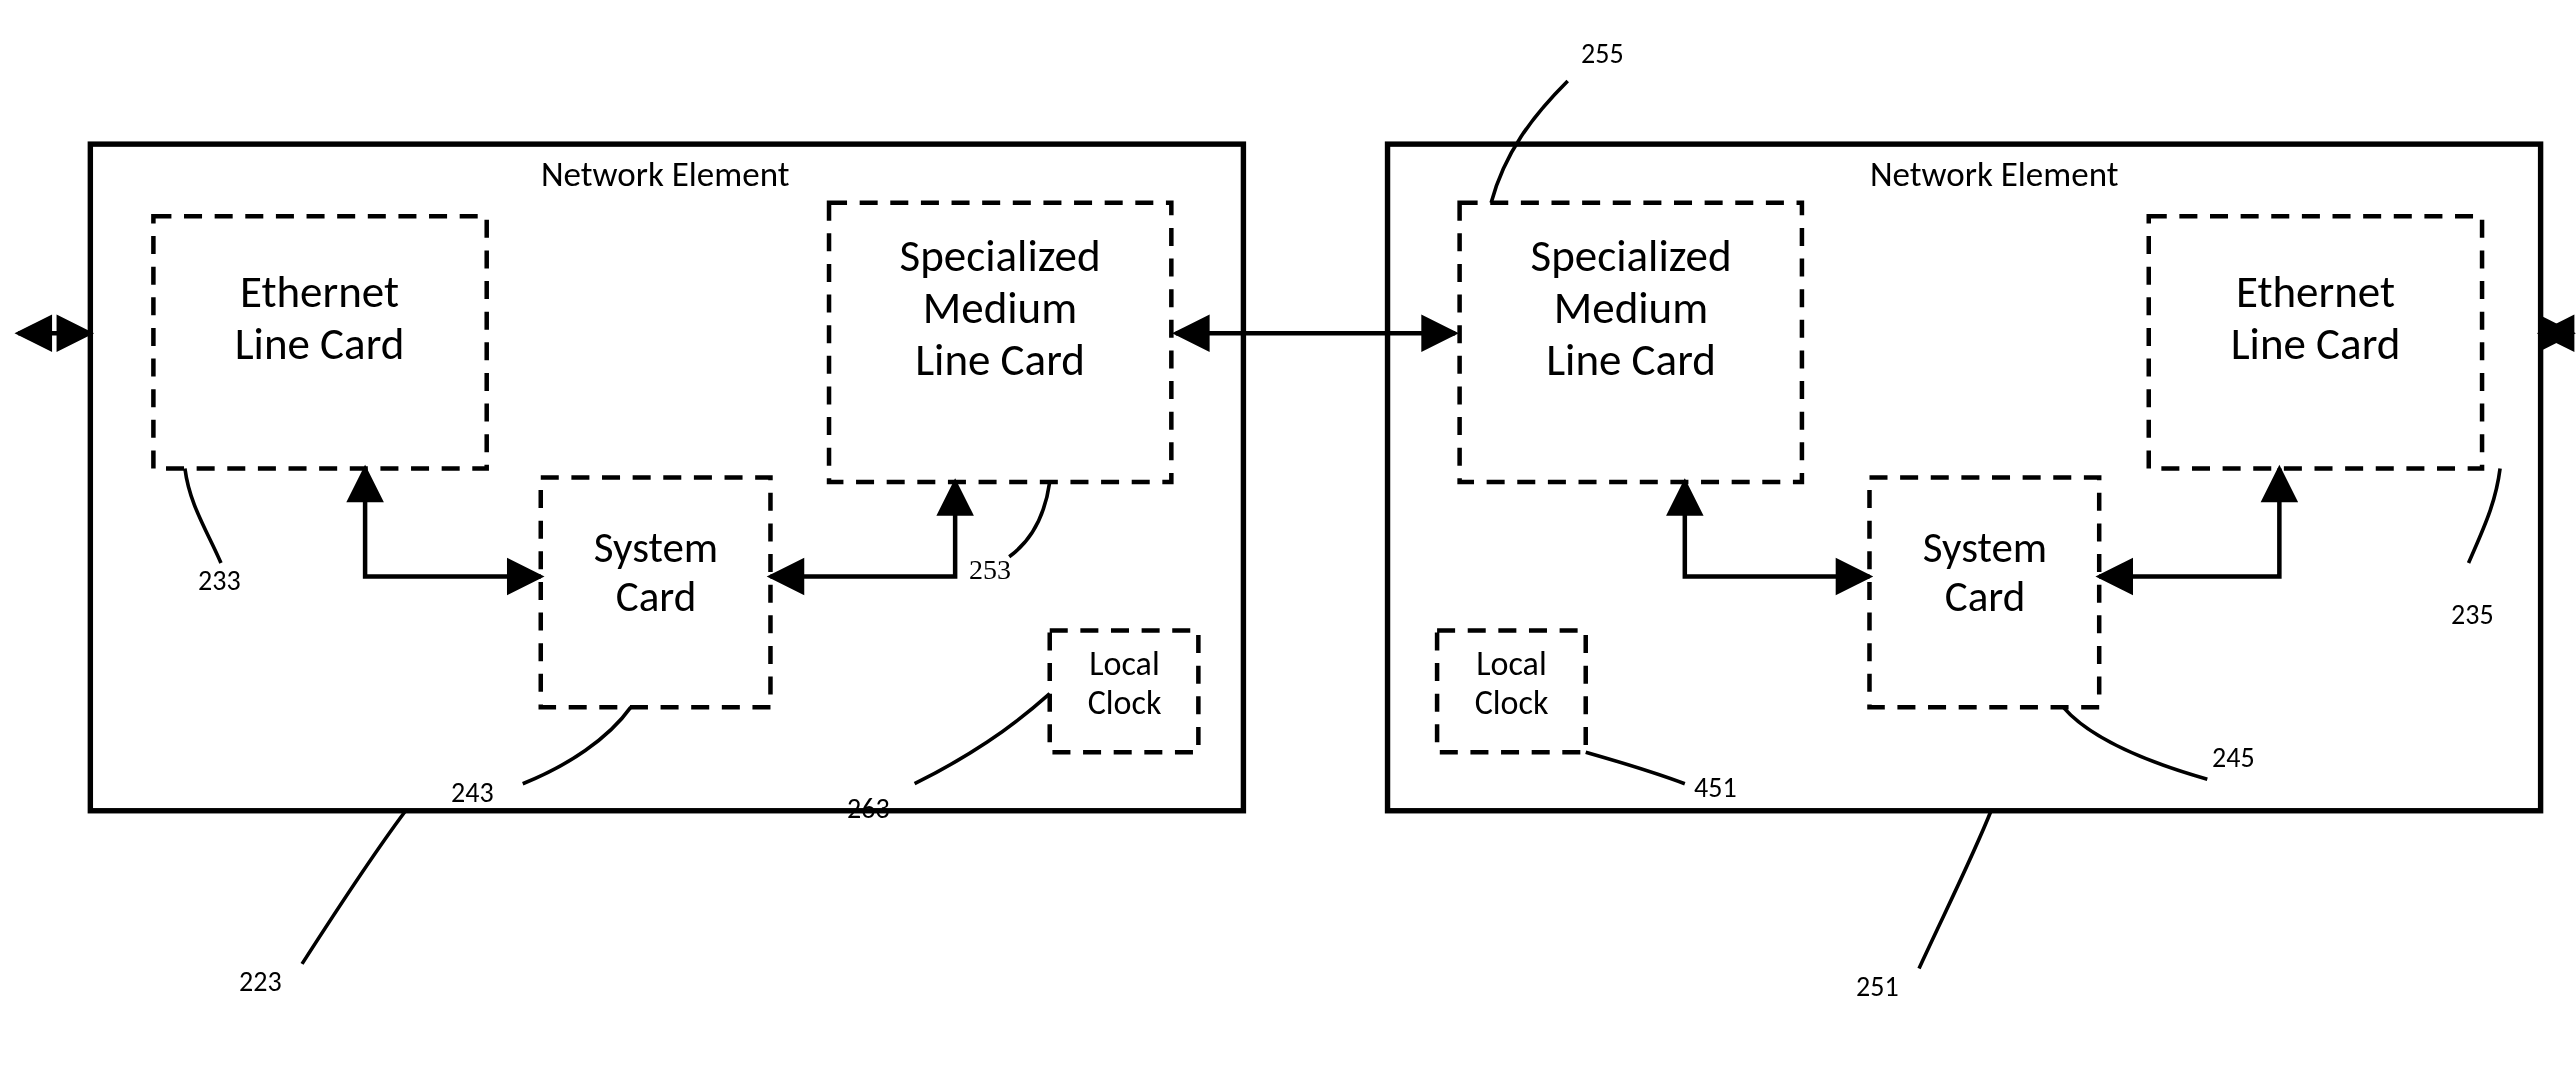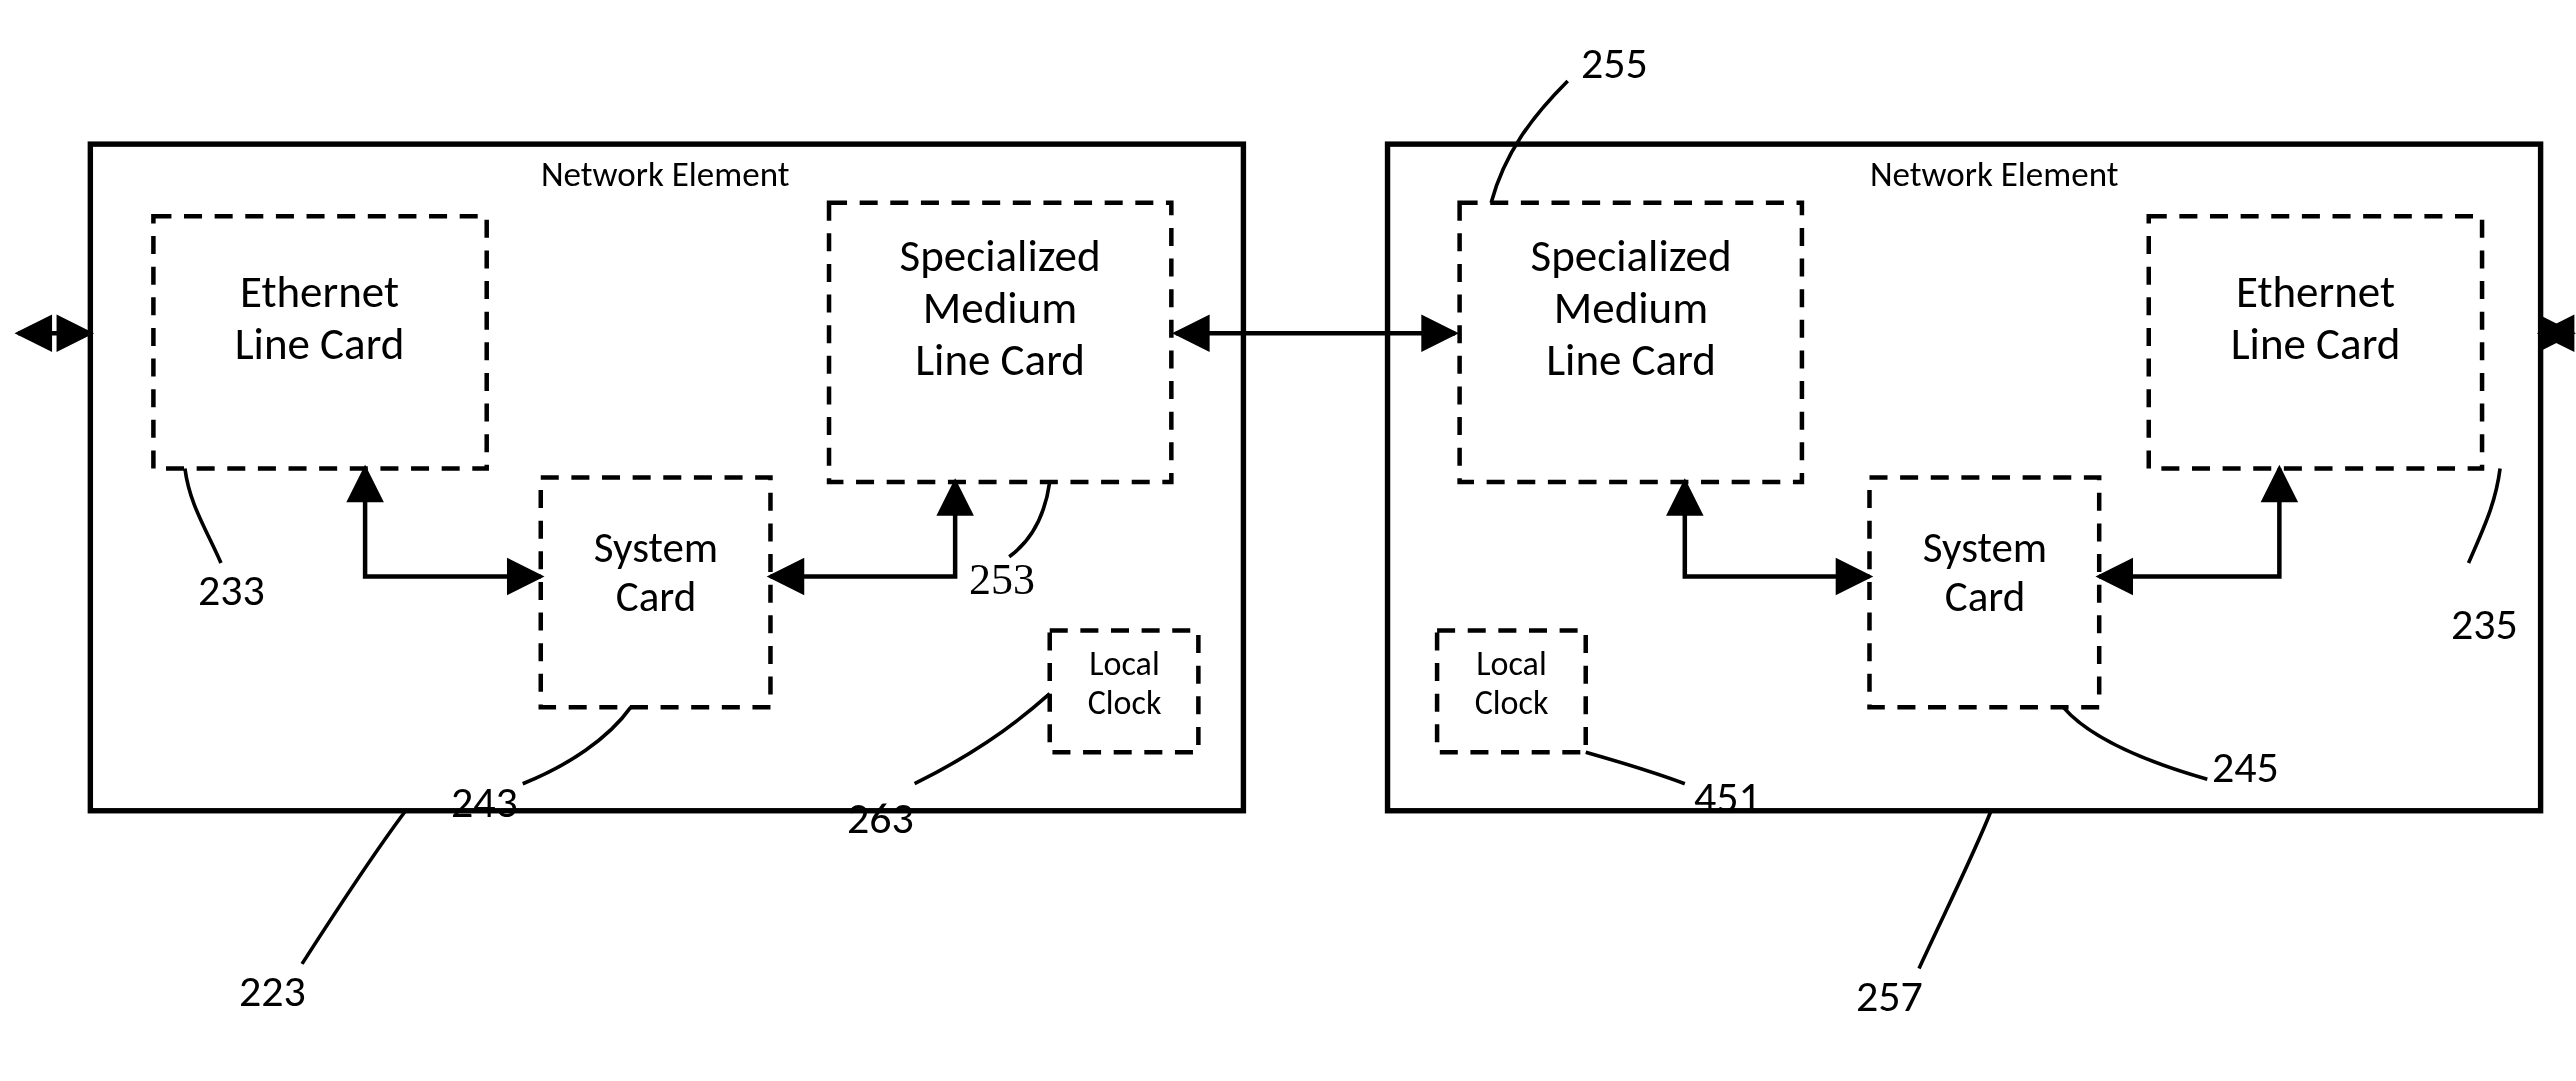--- a/index.html
+++ b/index.html
@@ -6,21 +6,21 @@
   html, body {
     margin: 0; padding: 0;
     width: 2576px; height: 1081px;
     background: #fff;
     font-family: "Calibri", "Segoe UI", Arial, sans-serif;
   }
   .stage { position: relative; width: 2576px; height: 1081px; }
   .label { position: absolute; color: #000; }
   .f-title { font-size: 35px; }
   .f-box { font-size: 45px; line-height: 1.15; text-align: center; width: 100%; }
-  .f-ref { font-size: 44px; }
+  .f-ref { font-size: 28px; }
   svg { position: absolute; left: 0; top: 0; }
 </style>
 </head>
 <body>
 
 <div class="stage">
 <svg width="2576" height="1081" viewBox="0 0 2859 1200">
   <defs>
     <marker id="arrow" viewBox="0 0 12 12" refX="10" refY="6" markerWidth="10" markerHeight="10" orient="auto-start-reverse">
       <path d="M1,1 L11,6 L1,11 Z" fill="#000"></path>
@@ -124,16 +124,16 @@
 <div class="label f-ref" style="left:198px; top:563px;">233</div>
 <div class="label f-ref" style="left:451px; top:775px;">243</div>
 <div class="label f-ref" style="left:969px; top:554px;font-family:Liberation Serif, serif;">253</div>
 <div class="label f-ref" style="left:847px; top:775px;margin-top:16px;">263</div>
 <div class="label f-ref" style="left:239px; top:964px;">223</div>
 
 <div class="label f-ref" style="left:1581px; top:36px;">255</div>
 <div class="label f-ref" style="left:2451px; top:563px;margin-top:34px;">235</div>
 <div class="label f-ref" style="left:2212px; top:740px;">245</div>
 <div class="label f-ref" style="left:1694px; top:770px;">451</div>
-<div class="label f-ref" style="left:1856px; top:969px;">257</div>
+<div class="label f-ref" style="left:1856px; top:969px;">251</div>
 
 </div>
 
 
 </body></html>

